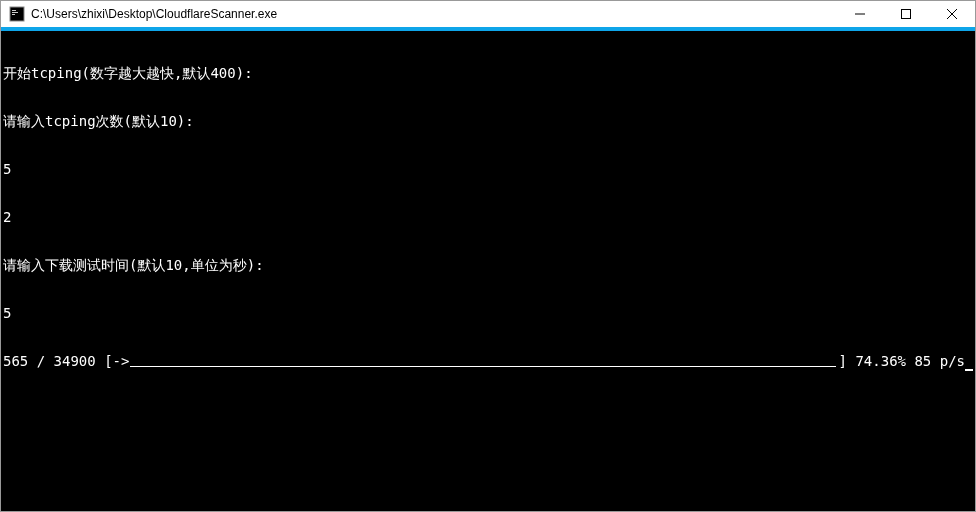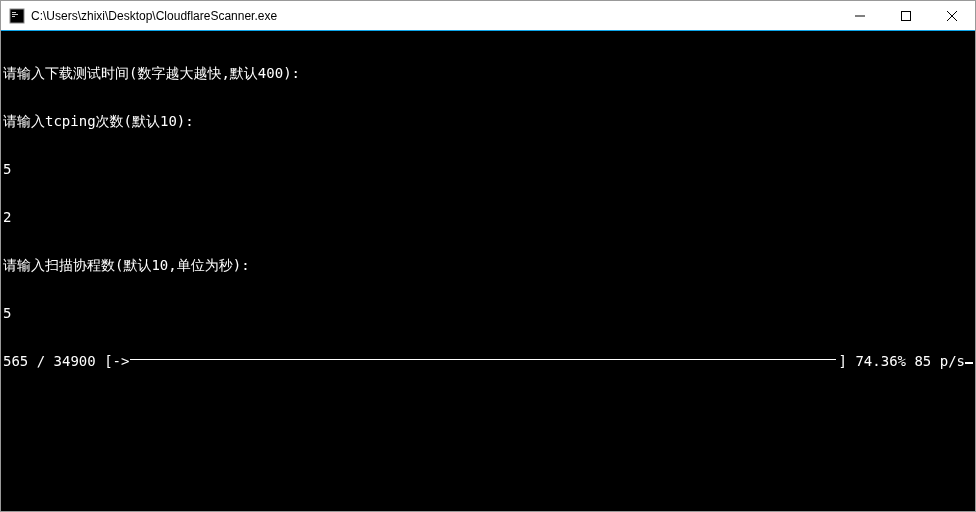--- a/index.html
+++ b/index.html
@@ -9,21 +9,21 @@
       font-family: "Segoe UI", Tahoma, sans-serif;
       background: #fff;
       overflow: hidden;
       border: 1px solid #999;
     }
     .titlebar {
       height: 30px;
       background: #ffffff;
       display: flex;
       align-items: center;
-      border-bottom: 1px solid #0ea5e9;
+      border-bottom: 4px solid #0ea5e9;
     }
     .titlebar-icon {
       width: 16px;
       height: 16px;
       margin: 0 6px 0 8px;
       display: inline-flex;
       align-items: center;
       justify-content: center;
     }
     .titlebar-icon svg { width: 16px; height: 16px; }
@@ -58,21 +58,21 @@
       font-size: 14px;
       line-height: 16px;
       padding: 2px 2px;
       white-space: pre;
       overflow: hidden;
       position: relative;
     }
     .line { display: block; }
     .progress-line {
       display: flex;
-      align-items: center;
+      align-items: flex-end;
       width: 100%;
     }
     .progress-prefix { flex: 0 0 auto; }
     .progress-bar-fill {
       flex: 1 1 auto;
       border-bottom: 1px solid #ffffff;
       position: relative;
       top: -2px;
       margin: 0 1px;
     }
@@ -115,24 +115,24 @@
     <button class="win-btn close" aria-label="close">
       <svg viewBox="0 0 10 10">
         <line x1="0" y1="0" x2="10" y2="10" stroke="#000" stroke-width="1"></line>
         <line x1="10" y1="0" x2="0" y2="10" stroke="#000" stroke-width="1"></line>
       </svg>
     </button>
   </div>
 </div>
 
 <div class="console">
-  <span class="line">请输入下载测试时间(数字越大越快,默认400):</span>
+  <span class="line">开始tcping(数字越大越快,默认400):</span>
   <span class="line">请输入tcping次数(默认10):</span>
   <span class="line">5</span>
   <span class="line">2</span>
-  <span class="line">请输入扫描协程数(默认10,单位为秒):</span>
+  <span class="line">请输入下载测试时间(默认10,单位为秒):</span>
   <span class="line">5</span>
   <div class="progress-line">
     <span class="progress-prefix">565 / 34900 [-&gt;</span>
     <span class="progress-bar-fill"></span>
     <span class="progress-suffix">] 74.36% 85 p/s</span><span class="cursor"></span>
   </div>
 </div>
 
 </body></html>

